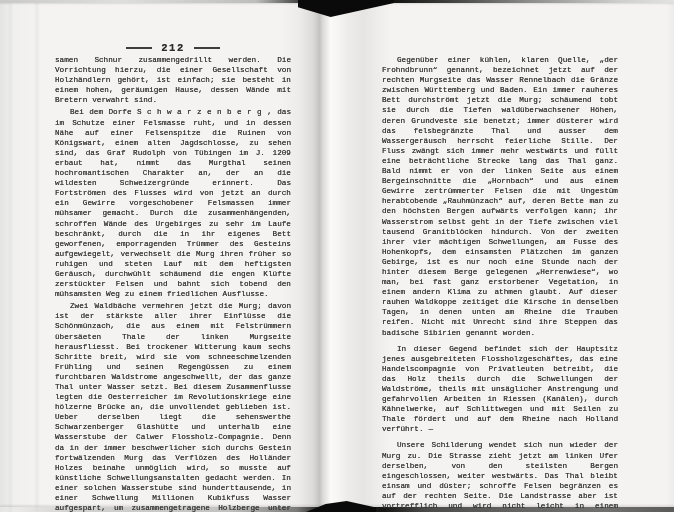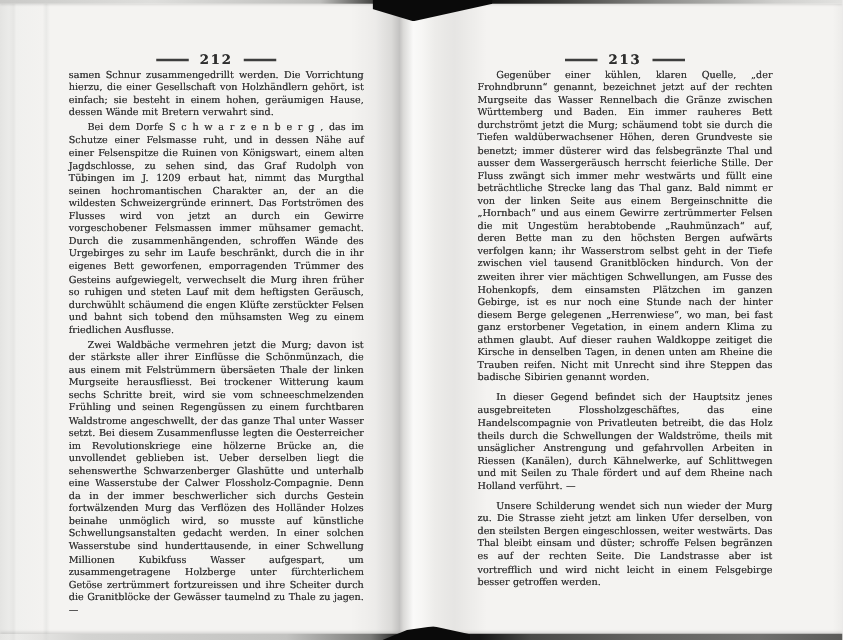--- a/index.html
+++ b/index.html
@@ -6,20 +6,21 @@
     margin: 0; padding: 0;
     width: 674px; height: 512px;
     overflow: hidden;
     background: #e8e8e6;
     font-family: "DejaVu Serif", serif;
   }
   .scan {
     position: relative;
     width: 674px; height: 512px;
     background: #f4f3f1;
+    font-family: Liberation Mono, monospace;
   }
   
   .left-stack {
     position: absolute; left: 0; top: 0; bottom: 0; width: 44px;
     background: linear-gradient(90deg,
       #e4e4e2 0px, #ebebe9 7px, #e6e6e4 11px, #f0f0ee 13px,
       #f3f2f0 34px, #e9e9e7 37px, #f4f3f1 40px, #f4f3f1 44px);
   }
   
   .gutter {
@@ -117,24 +118,19 @@
     <span class="rule"></span>
     <span class="pagenum">212</span>
     <span class="rule"></span>
   </header>
   <div class="text-col col-left">
     <p class="continues">samen Schnur zusammengedrillt werden. Die Vorrichtung hierzu, die einer Gesellschaft von Holzhändlern gehört, ist einfach; sie besteht in einem hohen, geräumigen Hause, dessen Wände mit Bretern verwahrt sind.</p>
     <p>Bei dem Dorfe S c h w a r z e n b e r g , das im Schutze einer Felsmasse ruht, und in dessen Nähe auf einer Felsenspitze die Ruinen von Königswart, einem alten Jagdschlosse, zu sehen sind, das Graf Rudolph von Tübingen im J. 1209 erbaut hat, nimmt das Murgthal seinen hochromantischen Charakter an, der an die wildesten Schweizergründe erinnert. Das Fortströmen des Flusses wird von jetzt an durch ein Gewirre vorgeschobener Felsmassen immer mühsamer gemacht. Durch die zusammenhängenden, schroffen Wände des Urgebirges zu sehr im Laufe beschränkt, durch die in ihr eigenes Bett geworfenen, emporragenden Trümmer des Gesteins aufgewiegelt, verwechselt die Murg ihren früher so ruhigen und steten Lauf mit dem heftigsten Geräusch, durchwühlt schäumend die engen Klüfte zerstückter Felsen und bahnt sich tobend den mühsamsten Weg zu einem friedlichen Ausflusse.</p>
     <p>Zwei Waldbäche vermehren jetzt die Murg; davon ist der stärkste aller ihrer Einflüsse die Schönmünzach, die aus einem mit Felstrümmern übersäeten Thale der linken Murgseite herausfliesst. Bei trockener Witterung kaum sechs Schritte breit, wird sie vom schneeschmelzenden Frühling und seinen Regengüssen zu einem furchtbaren Waldstrome angeschwellt, der das ganze Thal unter Wasser setzt. Bei diesem Zusammenflusse legten die Oesterreicher im Revolutionskriege eine hölzerne Brücke an, die unvollendet geblieben ist. Ueber derselben liegt die sehenswerthe Schwarzenberger Glashütte und unterhalb eine Wasserstube der Calwer Flossholz-Compagnie. Denn da in der immer beschwerlicher sich durchs Gestein fortwälzenden Murg das Verflözen des Holländer Holzes beinahe unmöglich wird, so musste auf künstliche Schwellungsanstalten gedacht werden. In einer solchen Wasserstube sind hunderttausende, in einer Schwellung Millionen Kubikfuss Wasser aufgespart, um zusammengetragene Holzberge unter fürchterlichem Getöse zertrümmert fortzureissen und ihre Scheiter durch die Granitblöcke der Gewässer taumelnd zu Thale zu jagen. —</p>
   </div>
 
-  <header class="page-header hdr-right">
-    <span class="rule"></span>
-    <span class="pagenum">213</span>
-    <span class="rule"></span>
-  </header>
   <div class="text-col col-right">
     <p>Gegenüber einer kühlen, klaren Quelle, „der Frohndbrunn“ genannt, bezeichnet jetzt auf der rechten Murgseite das Wasser Rennelbach die Gränze zwischen Württemberg und Baden. Ein immer rauheres Bett durchströmt jetzt die Murg; schäumend tobt sie durch die Tiefen waldüberwachsener Höhen, deren Grundveste sie benetzt; immer düsterer wird das felsbegränzte Thal und ausser dem Wassergeräusch herrscht feierliche Stille. Der Fluss zwängt sich immer mehr westwärts und füllt eine beträchtliche Strecke lang das Thal ganz. Bald nimmt er von der linken Seite aus einem Bergeinschnitte die „Hornbach“ und aus einem Gewirre zertrümmerter Felsen die mit Ungestüm herabtobende „Rauhmünzach“ auf, deren Bette man zu den höchsten Bergen aufwärts verfolgen kann; ihr Wasserstrom selbst geht in der Tiefe zwischen viel tausend Granitblöcken hindurch. Von der zweiten ihrer vier mächtigen Schwellungen, am Fusse des Hohenkopfs, dem einsamsten Plätzchen im ganzen Gebirge, ist es nur noch eine Stunde nach der hinter diesem Berge gelegenen „Herrenwiese“, wo man, bei fast ganz erstorbener Vegetation, in einem andern Klima zu athmen glaubt. Auf dieser rauhen Waldkoppe zeitiget die Kirsche in denselben Tagen, in denen unten am Rheine die Trauben reifen. Nicht mit Unrecht sind ihre Steppen das badische Sibirien genannt worden.</p>
     <p>In dieser Gegend befindet sich der Hauptsitz jenes ausgebreiteten Flossholzgeschäftes, das eine Handelscompagnie von Privatleuten betreibt, die das Holz theils durch die Schwellungen der Waldströme, theils mit unsäglicher Anstrengung und gefahrvollen Arbeiten in Riessen (Kanälen), durch Kähnelwerke, auf Schlittwegen und mit Seilen zu Thale fördert und auf dem Rheine nach Holland verführt. —</p>
     <p>Unsere Schilderung wendet sich nun wieder der Murg zu. Die Strasse zieht jetzt am linken Ufer derselben, von den steilsten Bergen eingeschlossen, weiter westwärts. Das Thal bleibt einsam und düster; schroffe Felsen begränzen es auf der rechten Seite. Die Landstrasse aber ist vortrefflich und wird nicht leicht in einem Felsgebirge besser getroffen werden.</p>
   </div>
 
 </div>
 
 </body></html>

